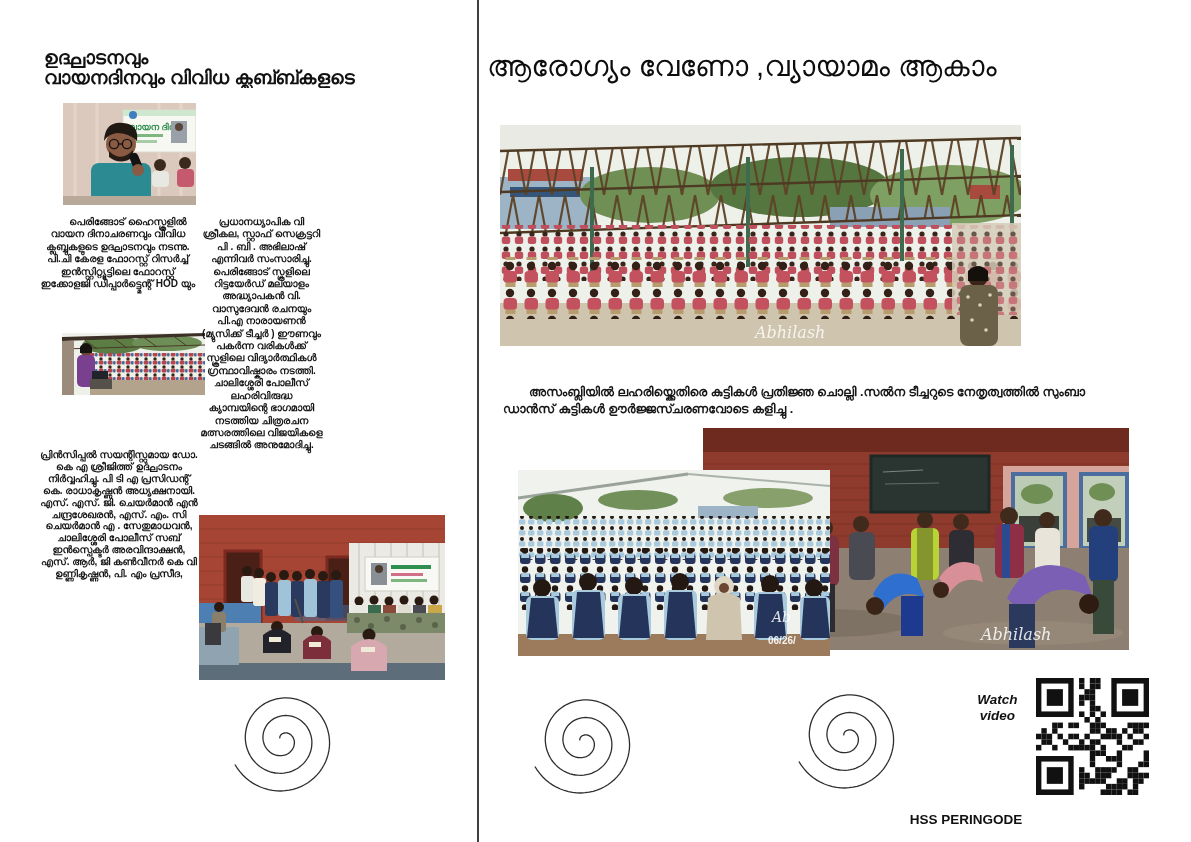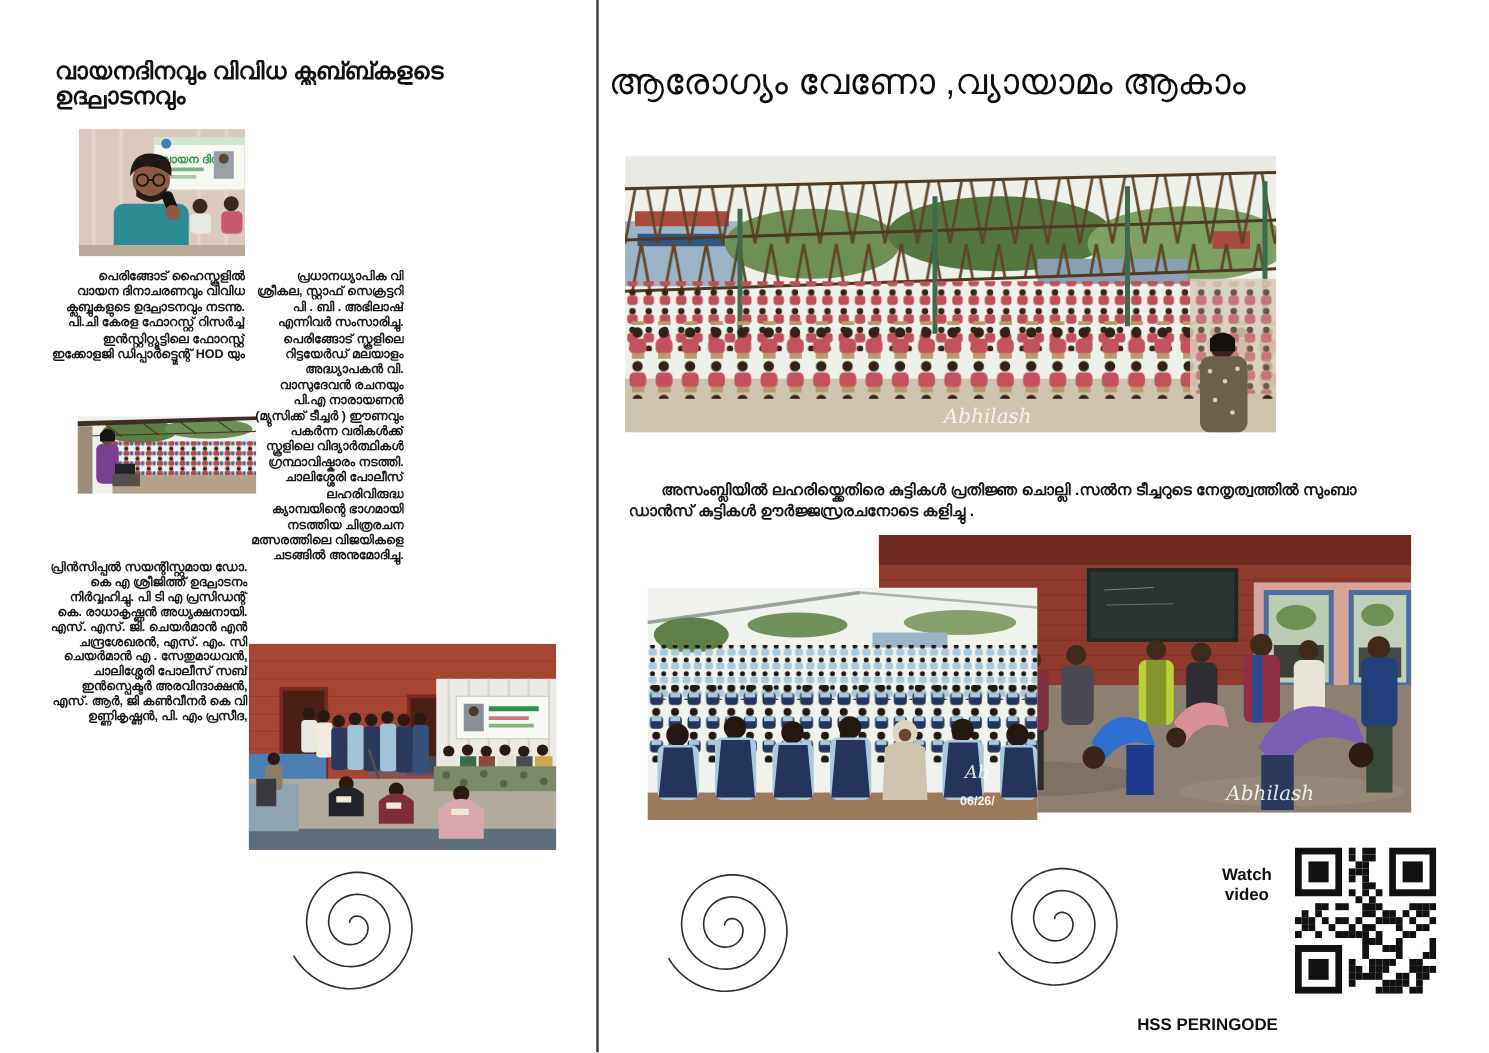--- a/index.html
+++ b/index.html
@@ -4,21 +4,21 @@
 <style>
   html,body{margin:0;padding:0;background:#fff;}
   .page{position:relative;width:1191px;height:842px;background:#fff;overflow:hidden;
         font-family:"Liberation Sans",sans-serif;color:#161616;}
   .abs{position:absolute;}
   .divider{left:477px;top:0;width:2px;height:842px;background:#3f3f3f;}
   
   .hl-left{left:44px;top:48px;width:400px;font-size:19px;line-height:20px;font-weight:700;
            color:#111;white-space:nowrap;overflow:hidden;}
   .hl-left div{white-space:nowrap;overflow:hidden;max-width:400px;}
-  .col{font-size:10px;line-height:12.4px;font-weight:600;overflow:hidden;text-align:right;}
+  .col{font-size:10px;line-height:12.4px;font-weight:600;overflow:hidden;text-align:center;}
   .col1a{left:40px;top:216px;width:156px;height:116px;}
   .col1a p{text-indent:20px;margin:0;}
   .col1b{left:40px;top:449px;width:158px;height:214px;line-height:11.9px;}
   .col2 {left:200px;top:216px;width:123px;height:246px;}
   .col p{margin:0;}
   
   .hl-right{left:487px;top:50px;width:660px;font-size:29px;font-weight:400;color:#0d0d0d;
             white-space:nowrap;overflow:hidden;}
   .caption{left:503px;top:384px;width:614px;height:40px;font-size:12.5px;line-height:17px;
            font-weight:600;overflow:hidden;}
@@ -28,36 +28,36 @@
   .ph2{left:62px;top:333px;}
   .ph3{left:199px;top:515px;}
   .phA{left:500px;top:125px;}
   .phB{left:518px;top:470px;z-index:3;}
   .phC{left:703px;top:428px;z-index:2;}
   .spiral{width:120px;height:120px;}
   .sp1{left:223px;top:680px;}
   .sp2{left:523px;top:682px;}
   .sp3{left:787px;top:677px;}
   .foot{font-size:13.5px;font-weight:700;color:#111;text-align:center;line-height:16px;}
-  .watch{left:940px;top:692px;width:115px;}
+  .watch{left:940px;top:692px;width:115px;font-style:italic;}
   .published{left:900px;top:733px;width:133px;}
   .school{left:898px;top:812px;width:136px;font-size:13.5px;}
   .qr{left:1036px;top:678px;}
   svg text.wm{font-family:"DejaVu Serif",serif;font-style:italic;}
 </style>
 </head>
 <body>
 
 <div class="page">
 
   <div class="abs divider"></div>
 
   <div class="abs hl-left">
+    <div>ഉദ്ഘാടനവും</div>
     <div>വായനദിനവും വിവിധ ക്ലബ്ബ്കളുടെ</div>
-    <div>ഉദ്ഘാടനവും</div>
   </div>
 
   <svg class="abs photo ph1" width="133" height="102" viewBox="0 0 133 102">
     <rect width="133" height="102" fill="#dcc9bd"></rect>
     <g stroke="#eadcd2" stroke-width="3" opacity=".6">
       <line x1="12" y1="0" x2="12" y2="102"></line>
         <line x1="34" y1="0" x2="34" y2="102"></line>
       <line x1="96" y1="0" x2="96" y2="102"></line>
         <line x1="118" y1="0" x2="118" y2="102"></line>
     </g>
@@ -297,21 +297,21 @@
           <circle cx="480" cy="180" r="1.8"></circle>
       <circle cx="490" cy="170" r="1.8"></circle>
           <circle cx="472" cy="195" r="1.8"></circle>
           <circle cx="486" cy="205" r="1.8"></circle>
         </g>
     </g>
     <text class="wm" x="255" y="213" font-size="16" fill="rgba(255,255,255,.8)">Abhilash</text>
   </svg>
 
   <div class="abs caption">
-    <p>അസംബ്ലിയിൽ ലഹരിയ്ക്കെതിരെ കുട്ടികൾ പ്രതിജ്ഞ ചൊല്ലി .സൽന ടീച്ചറുടെ നേതൃത്വത്തിൽ സുംബാ ഡാൻസ് കുട്ടികൾ ഊർജ്ജസ്രരചനോടെ കളിച്ചു .</p>
+    <p>അസംബ്ലിയിൽ ലഹരിയ്ക്കെതിരെ കുട്ടികൾ പ്രതിജ്ഞ ചൊല്ലി .സൽന ടീച്ചറുടെ നേതൃത്വത്തിൽ സുംബാ ഡാൻസ് കുട്ടികൾ ഊർജ്ജസ്ചരണവോടെ കളിച്ചു .</p>
   </div>
 
   <svg class="abs photo phC" width="426" height="222" viewBox="0 0 426 222">
     <rect width="426" height="222" fill="#8e3a2c"></rect>
     <rect x="0" y="0" width="426" height="24" fill="#6f2a1f"></rect>
     <g stroke="rgba(0,0,0,.13)" stroke-width="1">
       <line x1="0" y1="36" x2="426" y2="36"></line>
         <line x1="0" y1="48" x2="426" y2="48"></line>
       <line x1="0" y1="60" x2="426" y2="60"></line>
         <line x1="0" y1="72" x2="426" y2="72"></line>

